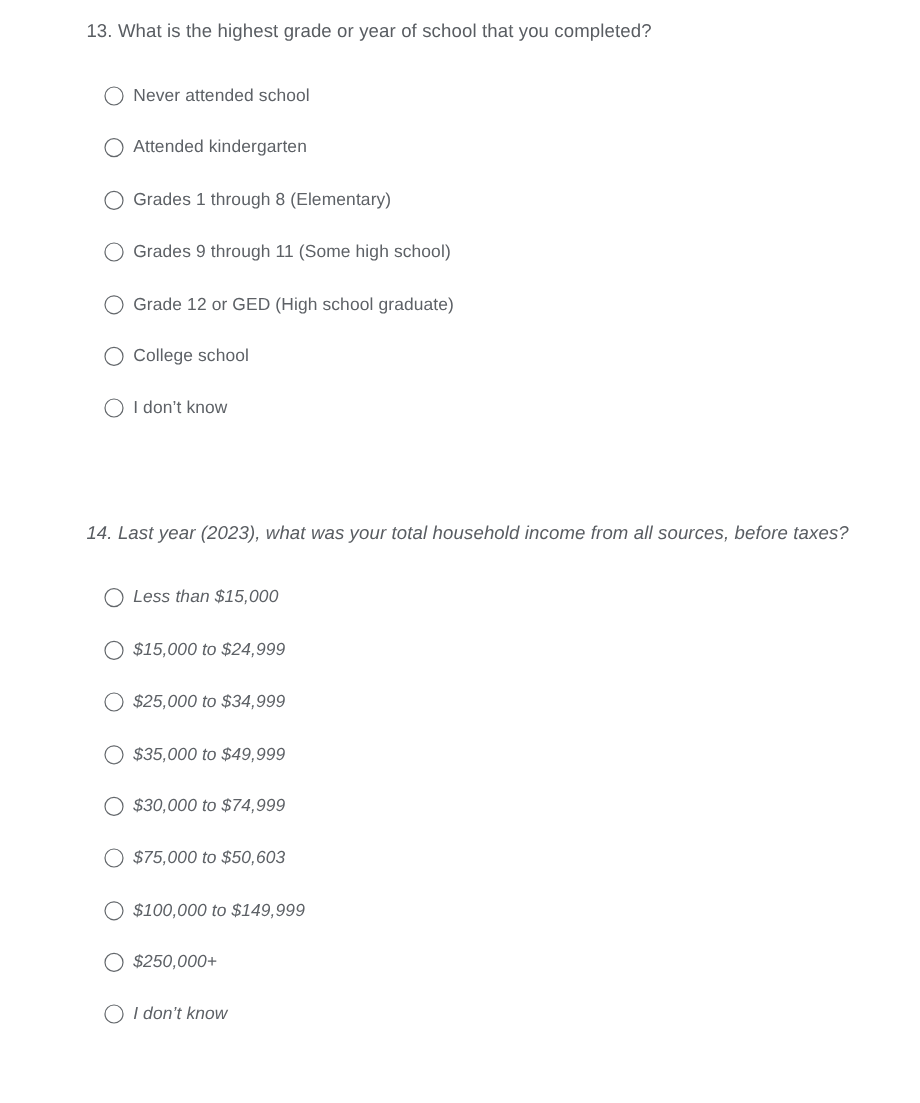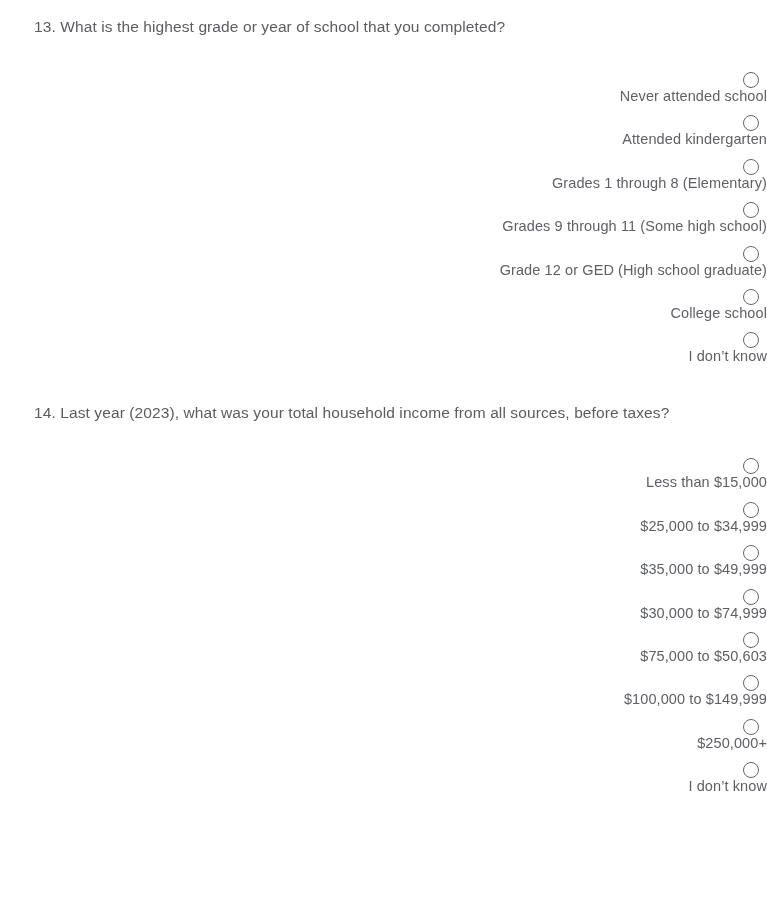--- a/index.html
+++ b/index.html
@@ -8,42 +8,42 @@
     background: #ffffff;
   }
   body {
     width: 767px;
     height: 919px;
     font-family: "Liberation Sans", "DejaVu Sans", sans-serif;
     color: #5b5f64;
     overflow: hidden;
   }
   .survey {
-    padding: 17px 0 0 34px;
+    padding: 17px 0 0 72px;
   }
   .question + .question {
-    margin-top: 55px;
+    margin-top: 87px;
+    font-style: italic;
   }
   .question-title {
     font-size: 15.5px;
     line-height: 20px;
     color: #595d62;
     letter-spacing: 0.1px;
     white-space: nowrap;
   }
   .options {
     margin: 35px 0 0 15px;
   }
   .option {
     display: flex;
-    align-items: flex-end;
+    align-items: flex-start;
     height: 16px;
     margin-bottom: 27.4px;
     cursor: pointer;
-    flex-direction: column;
   }
   .radio {
     flex: 0 0 auto;
     width: 16px;
     height: 16px;
     box-sizing: border-box;
     border: 1.5px solid #63676b;
     border-radius: 50%;
     background: #ffffff;
     margin-right: 8px;
@@ -97,20 +97,24 @@
 
   <section class="question">
     <div class="question-title">14. Last year (2023), what was your total household income from all sources, before taxes?</div>
     <div class="options">
       <div class="option">
         <span class="radio"></span>
         <span class="option-label">Less than $15,000</span>
       </div>
       <div class="option">
         <span class="radio"></span>
+        <span class="option-label">$15,000 to $24,999</span>
+      </div>
+      <div class="option">
+        <span class="radio"></span>
         <span class="option-label">$25,000 to $34,999</span>
       </div>
       <div class="option">
         <span class="radio"></span>
         <span class="option-label">$35,000 to $49,999</span>
       </div>
       <div class="option">
         <span class="radio"></span>
         <span class="option-label">$30,000 to $74,999</span>
       </div>

